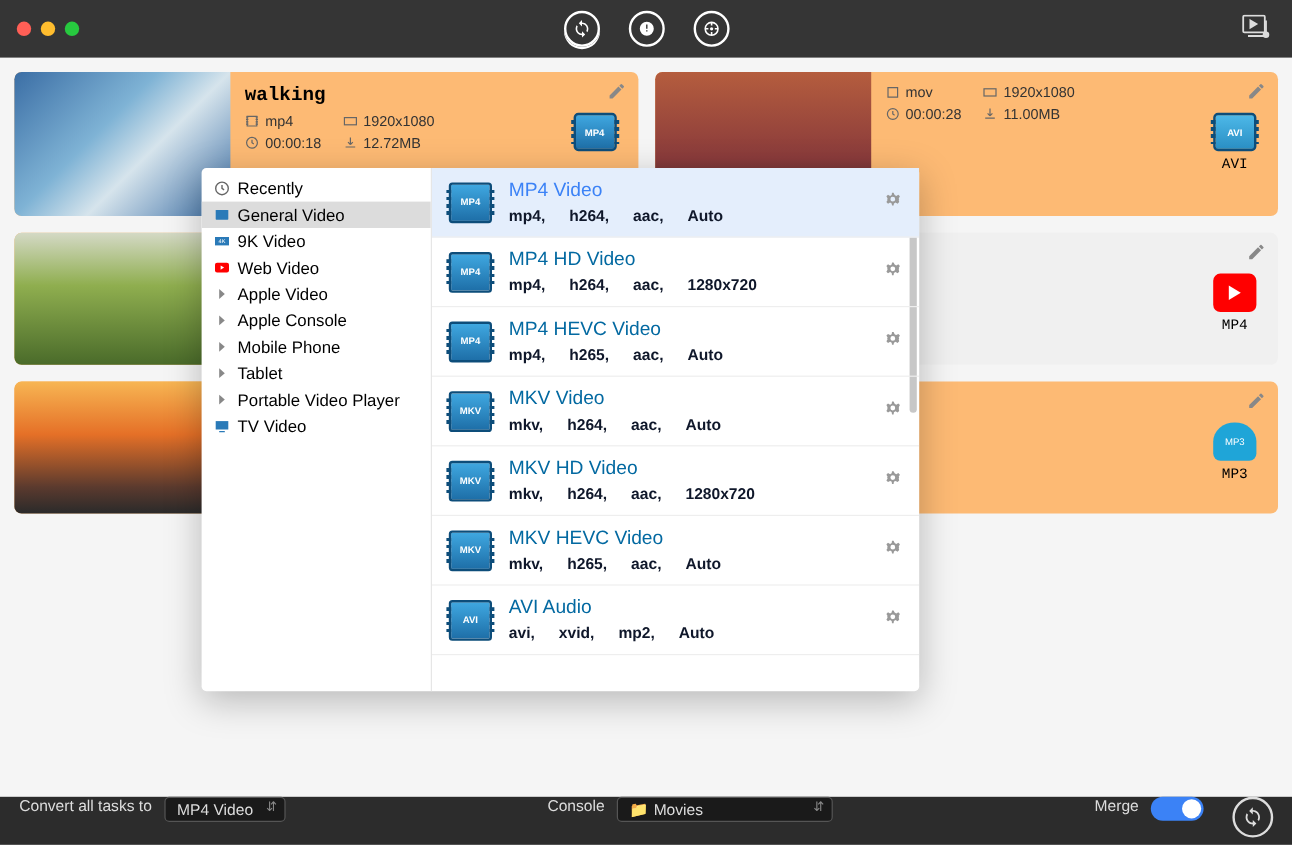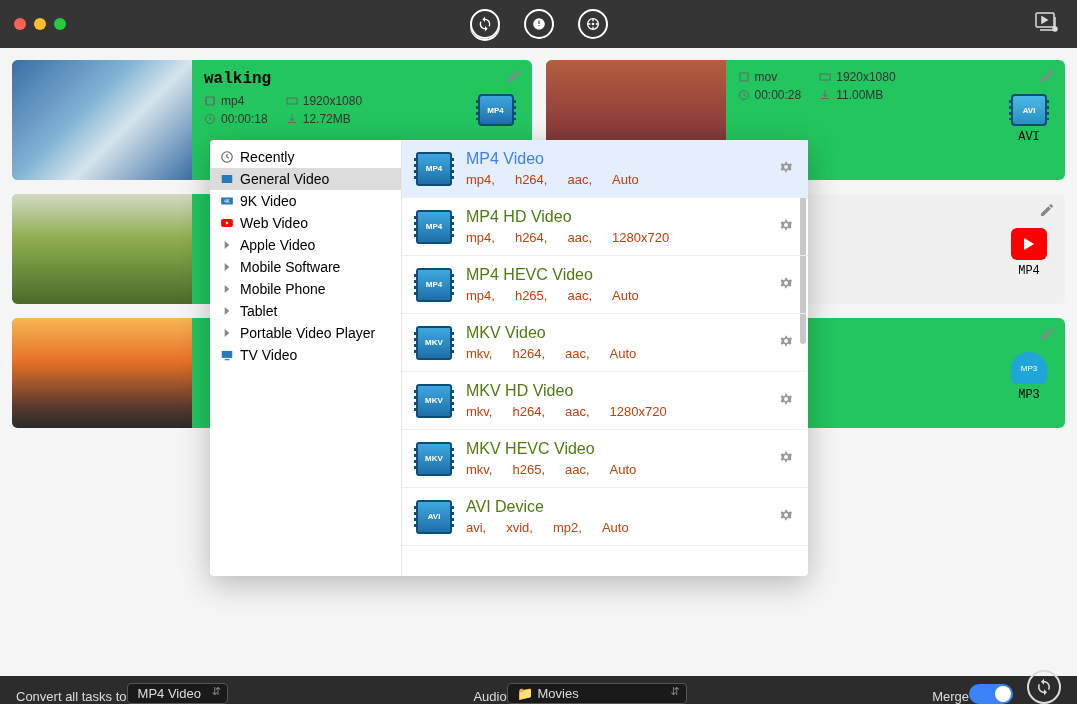--- a/index.html
+++ b/index.html
@@ -10,68 +10,68 @@
 .traffic-light { width: 12px; height: 12px; border-radius: 50%; }
 .tl-red { background: #ff5f56; }
 .tl-yellow { background: #ffbd2e; }
 .tl-green { background: #27c93f; }
 .top-icons { position: absolute; left: 50%; transform: translateX(-50%); display: flex; gap: 24px; }
 .top-icon { width: 30px; height: 30px; border: 2px solid #fff; border-radius: 50%; display: flex; align-items: center; justify-content: center; cursor: pointer; }
 .top-icon svg { fill: #fff; }
 .media-icon { position: absolute; right: 18px; cursor: pointer; }
 
 .content { padding: 12px; display: grid; grid-template-columns: 1fr 1fr; gap: 14px; }
-.card { background: #22c55e; border-radius: 6px; display: flex; position: relative; height: 120px; }
+.card { background: #fdba74; border-radius: 6px; display: flex; position: relative; height: 120px; }
 .card.compact { height: 110px; }
 .thumb { width: 180px; height: 100%; border-radius: 6px 0 0 6px; background-size: cover; background-position: center; }
 .card-body { flex: 1; padding: 10px 12px; position: relative; }
 .card-title { font-family: "Courier New", monospace; font-weight: bold; font-size: 16px; margin-bottom: 6px; }
 .card-meta { display: grid; grid-template-columns: auto auto; gap: 4px 18px; font-family: "Courier New", monospace; font-size: 12px; color: #333; width: fit-content; }
 .meta-item { display: flex; align-items: center; gap: 5px; }
 .meta-item svg { width: 12px; height: 12px; fill: #666; flex-shrink:0; }
 .edit-icon { position: absolute; top: 8px; right: 10px; cursor: pointer; }
 .fmt-badge { position: absolute; right: 18px; top: 34px; display:flex; flex-direction:column; align-items:center; gap:4px; }
 .fmt-badge-icon { width: 36px; height: 32px; border-radius:4px; }
 .fmt-badge-label { font-family: "Courier New", monospace; font-size: 12px; }
 
 
 .th1 { background: linear-gradient(135deg,#3b6ea5 0%,#7fb3d5 40%,#d6e4ec 60%,#3b6ea5 100%); }
 .th2 { background: linear-gradient(180deg,#b55d3e 0%,#8a3b3b 60%,#3b2a2a 100%); }
 .th3 { background: linear-gradient(180deg,#d4d9c5 0%,#8fae4f 40%,#4a6b2a 100%); }
 .th4 { background: linear-gradient(180deg,#f7b553 0%,#e57027 40%,#5b3a2e 80%,#2a2a2a 100%); }
 
 
-.dropdown { position: absolute; top: 140px; left: 168px; width: 598px; height: 436px; background: #fff; border-radius: 4px; box-shadow: 0 8px 30px rgba(0,0,0,.25); display:flex; z-index: 50; margin-left: 42px; }
+.dropdown { position: absolute; top: 140px; left: 168px; width: 598px; height: 436px; background: #fff; border-radius: 4px; box-shadow: 0 8px 30px rgba(0,0,0,.25); display:flex; z-index: 50; }
 .dd-sidebar { width: 192px; border-right: 1px solid #e6e6e6; padding: 6px 0; font-size: 14px; overflow:hidden; }
 .dd-cat { padding: 3px 10px; display:flex; align-items:center; gap:6px; cursor:pointer; }
 .dd-cat.selected { background: #dcdcdc; }
 .dd-cat svg, .dd-cat .ci { width:14px; height:14px; flex-shrink:0; }
 .dd-formats { flex:1; overflow-y:auto; position:relative; }
 .dd-row { padding: 10px 14px; border-bottom:1px solid #eee; display:flex; align-items:center; gap:14px; cursor:pointer; position:relative; }
 .dd-row.selected { background: #e4eefc; }
 .dd-row.selected .dd-title { color:#3b82f6; }
 .dd-icon { width: 36px; height: 34px; border-radius:3px; flex-shrink:0; }
 .dd-text { flex:1; }
-.dd-title { font-size: 16px; color:#4d7c0f; margin-bottom:4px; }
-.dd-sub { font-size: 13px; color:#c2410c; display:flex; gap:20px; }
+.dd-title { font-size: 16px; color:#0369a1; margin-bottom:4px; }
+.dd-sub { font-size: 13px; color:#0f172a; display:flex; gap:20px;font-weight:bold; }
 .dd-gear { color:#999; cursor:pointer; }
 .dd-scroll { position:absolute; right:2px; top:4px; width:6px; height:200px; background:#c7c7c7; border-radius:3px; }
 
 
 .fi { background: linear-gradient(180deg,#3fa7e0,#1e6fa8); border:2px solid #0d4d7a; display:flex; align-items:center; justify-content:center; font-size:8px; font-weight:bold; color:#fff; position:relative; }
 .fi::before { content:''; position:absolute; left:-4px; top:4px; bottom:4px; width:4px; background: repeating-linear-gradient(#0d4d7a 0 3px, transparent 3px 6px); }
 .fi::after { content:''; position:absolute; right:-4px; top:4px; bottom:4px; width:4px; background: repeating-linear-gradient(#0d4d7a 0 3px, transparent 3px 6px); }
 .fi-avi { background: linear-gradient(180deg,#4db8e8,#2a8fc4); }
 .fi-mp3 { background: #1fa5d8; border-radius: 50% 50% 6px 6px; }
 .fi-yt { background:#ff0000; border-radius:6px; display:flex; align-items:center; justify-content:center; }
 .fi-yt::before,.fi-yt::after{display:none;}
 .fi-yt-tri { width:0;height:0;border-left:10px solid #fff;border-top:6px solid transparent;border-bottom:6px solid transparent; }
 
 
-.bottom-bar { position:absolute; bottom:0; left:0; right:0; height:28px; background:#2c2c2c; display:flex; align-items:flex-end; padding:0 16px; color:#ddd; font-size:13px; gap:0; }
+.bottom-bar { position:absolute; bottom:0; left:0; right:0; height:40px; background:#2c2c2c; display:flex; align-items:flex-start; padding:0 16px; color:#ddd; font-size:13px; gap:10px; }
 .select-pill { background:#1a1a1a; border:1px solid #555; border-radius:4px; padding:2px 26px 2px 10px; color:#ddd; font-size:13px; position:relative; min-width:100px; cursor:pointer; }
 .select-pill::after { content:'⇵'; position:absolute; right:6px; top:1px; color:#888; font-size:11px; }
 .spacer { flex:1; }
 .toggle { width:44px; height:20px; background:#3b82f6; border-radius:10px; position:relative; cursor:pointer; }
 .toggle::after { content:''; position:absolute; right:2px; top:2px; width:16px; height:16px; background:#fff; border-radius:50%; }
 .convert-btn { width:34px; height:34px; border:2px solid #ddd; border-radius:50%; margin-left:14px; cursor:pointer; display:flex; align-items:center; justify-content:center; }
 
 .ci-clock svg,.ci svg{display:block}
 </style>
 </head>
@@ -319,21 +319,21 @@
           </svg>
         </span>
         <span>Apple Video</span>
       </div>
       <div class="dd-cat">
         <span class="ci">
           <svg width="10" height="10" viewBox="0 0 24 24" fill="#888">
             <path d="M8 5l8 7-8 7z"></path>
           </svg>
         </span>
-        <span>Mobile Software</span>
+        <span>Apple Console</span>
       </div>
       <div class="dd-cat">
         <span class="ci">
           <svg width="10" height="10" viewBox="0 0 24 24" fill="#888">
             <path d="M8 5l8 7-8 7z"></path>
           </svg>
         </span>
         <span>Mobile Phone</span>
       </div>
       <div class="dd-cat">
@@ -450,40 +450,40 @@
             <span>Auto</span>
           </div>
         </div>
         <span class="dd-gear"><svg width="16" height="16" viewBox="0 0 24 24" fill="#999">
             <path d="M19.4 13l.6-1-.6-1 1.5-2.6-2-2-2.6 1.5-1-.6-1-.6L13 4h-2l-.4 2.7-1 .6-1 .6L6 6.4l-2 2L5.5 11l-.6 1 .6 1L4 15.6l2 2 2.6-1.5 1 .6 1 .6.4 2.7h2l.4-2.7 1-.6 1-.6 2.6 1.5 2-2L19.4 13zM12 15a3 3 0 110-6 3 3 0 010 6z"></path>
           </svg></span>
       </div>
       <div class="dd-row">
         <div class="dd-icon fi">AVI</div>
         <div class="dd-text">
-          <div class="dd-title">AVI Device</div>
+          <div class="dd-title">AVI Audio</div>
           <div class="dd-sub">
             <span>avi,</span>
             <span>xvid,</span>
             <span>mp2,</span>
             <span>Auto</span>
           </div>
         </div>
         <span class="dd-gear"><svg width="16" height="16" viewBox="0 0 24 24" fill="#999">
             <path d="M19.4 13l.6-1-.6-1 1.5-2.6-2-2-2.6 1.5-1-.6-1-.6L13 4h-2l-.4 2.7-1 .6-1 .6L6 6.4l-2 2L5.5 11l-.6 1 .6 1L4 15.6l2 2 2.6-1.5 1 .6 1 .6.4 2.7h2l.4-2.7 1-.6 1-.6 2.6 1.5 2-2L19.4 13zM12 15a3 3 0 110-6 3 3 0 010 6z"></path>
           </svg></span>
       </div>
     </div>
 </div>
 
 <div class="bottom-bar">
   <span>Convert all tasks to</span>
   <div class="select-pill"><span>MP4 Video</span></div>
   <div class="spacer"></div>
-  <span>Audio</span>
+  <span>Console</span>
   <div class="select-pill" style="min-width:180px;">📁 <span>Movies</span></div>
   <div class="spacer"></div>
   <span>Merge</span>
   <div class="toggle"></div>
   <div class="convert-btn">
     <svg width="18" height="18" viewBox="0 0 24 24" fill="#ddd">
         <path d="M12 4V1L8 5l4 4V6c3.3 0 6 2.7 6 6 0 1-.3 2-.7 2.8l1.5 1.5C19.5 15 20 13.6 20 12c0-4.4-3.6-8-8-8zm0 14c-3.3 0-6-2.7-6-6 0-1 .3-2 .7-2.8L5.2 7.7C4.5 9 4 10.4 4 12c0 4.4 3.6 8 8 8v3l4-4-4-4v3z"></path>
       </svg>
   </div>
 </div>

